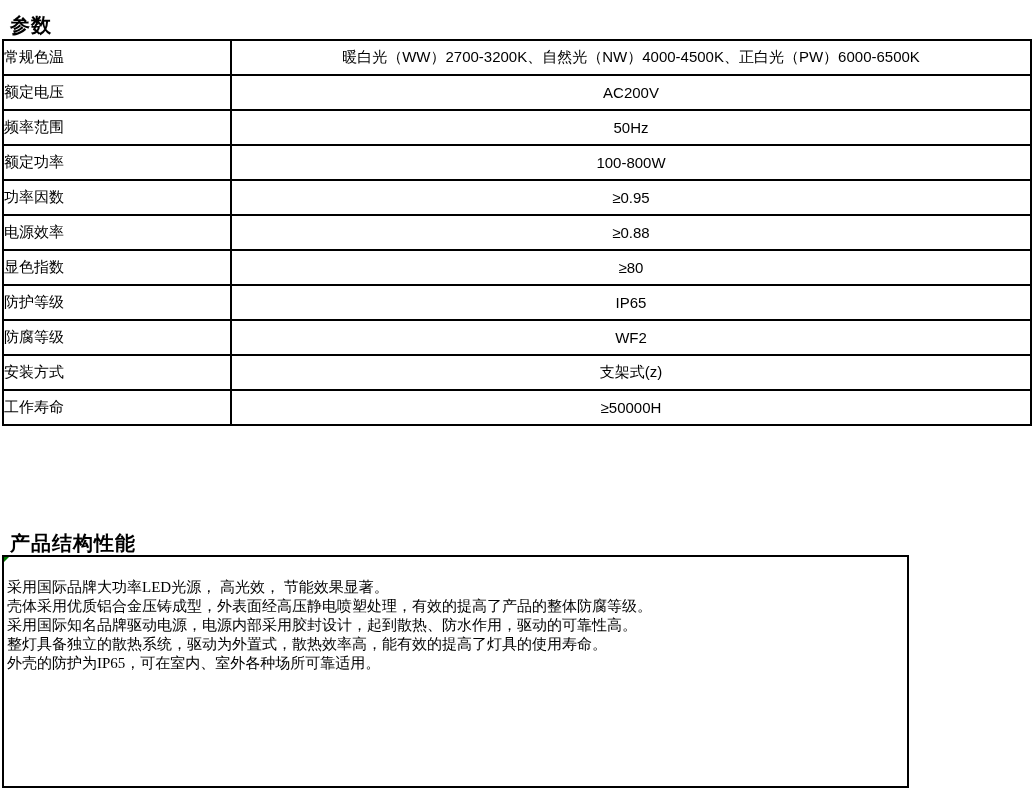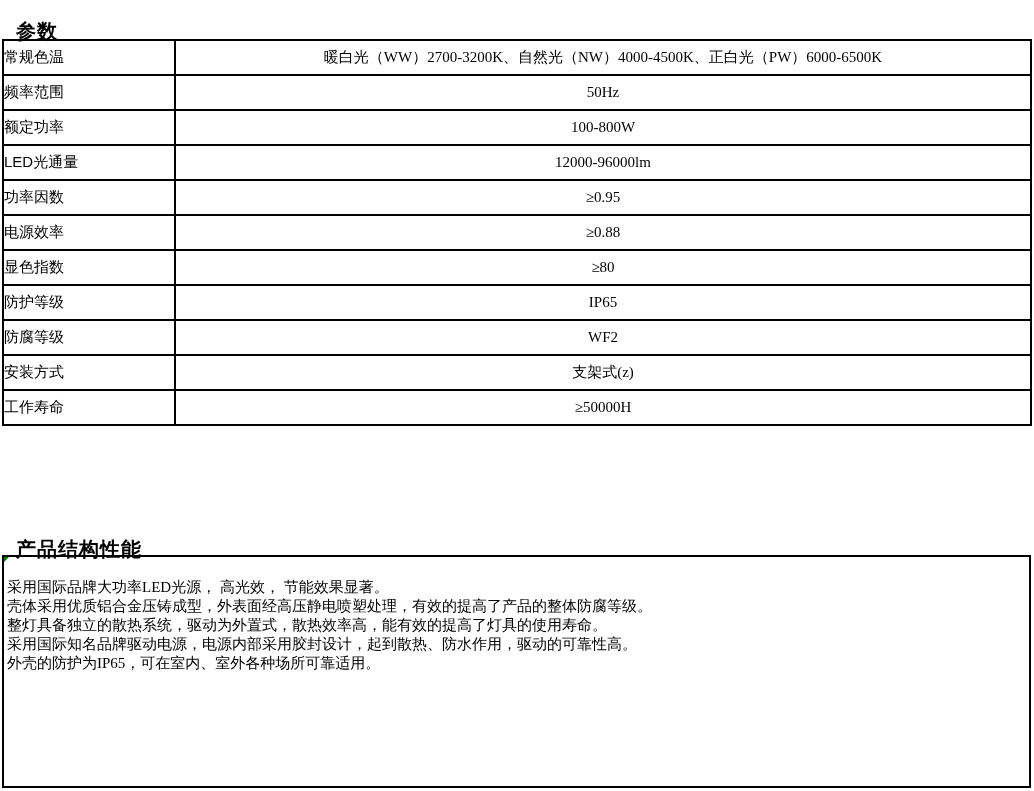--- a/index.html
+++ b/index.html
@@ -9,21 +9,21 @@
     height: 791px;
     background: #ffffff;
     color: #000000;
     font-family: "Liberation Sans", sans-serif;
     position: relative;
     overflow: hidden;
   }
   .section-title {
     position: absolute;
     left: 4px;
-    margin: 12px;
+    margin: 6px;
     font-family: "DejaVu Serif", serif;
     font-weight: bold;
     font-size: 20px;
     line-height: 24px;
     letter-spacing: 1px;
   }
   #title-params { top: 7px; }
   #title-structure { top: 525px; }
 
   table.spec {
@@ -36,31 +36,31 @@
   }
   table.spec td {
     border: 2px solid #000000;
     height: 35px;
     font-size: 15px;
     padding: 0;
     vertical-align: middle;
     overflow: hidden;
   }
   td.c1 {
-    width: 172px;
+    width: 228px;
     padding-left: 35px;
     text-align: left;
   }
-  td.c2 { text-align: center; font-family: Liberation Serif, serif; }
+  td.c2 { text-align: center; }
 
   .perf-box {
     position: absolute;
     left: 2px;
     top: 555px;
-    width: 1029px;
+    width: 907px;
     height: 233px;
     border: 2px solid #000000;
     padding: 21px 6px 0 3px;
   }
   .comment-marker {
     position: absolute;
     left: 0;
     top: 0;
     width: 0;
     height: 0;
@@ -79,30 +79,30 @@
 
 <h2 class="section-title" id="title-params">参数</h2>
 
 <table class="spec">
   <tbody id="spec-tbody">
       <tr>
         <td class="c1">常规色温</td>
         <td class="c2">暖白光（WW）2700-3200K、自然光（NW）4000-4500K、正白光（PW）6000-6500K</td>
       </tr>
       <tr>
+        <td class="c1">额定电压</td>
+        <td class="c2">AC200V</td>
+      </tr>
+      <tr>
         <td class="c1">频率范围</td>
         <td class="c2">50Hz</td>
       </tr>
       <tr>
         <td class="c1">额定功率</td>
         <td class="c2">100-800W</td>
-      </tr>
-      <tr>
-        <td class="c1">LED光通量</td>
-        <td class="c2">12000-96000lm</td>
       </tr>
       <tr>
         <td class="c1">功率因数</td>
         <td class="c2">≥0.95</td>
       </tr>
       <tr>
         <td class="c1">电源效率</td>
         <td class="c2">≥0.88</td>
       </tr>
       <tr>
@@ -128,17 +128,17 @@
     </tbody>
 </table>
 
 <h2 class="section-title" id="title-structure">产品结构性能</h2>
 
 <div class="perf-box">
   <span class="comment-marker"></span>
   <div id="perf-lines">
       <div class="perf-line">采用国际品牌大功率LED光源， 高光效， 节能效果显著。</div>
       <div class="perf-line">壳体采用优质铝合金压铸成型，外表面经高压静电喷塑处理，有效的提高了产品的整体防腐等级。</div>
+      <div class="perf-line">采用国际知名品牌驱动电源，电源内部采用胶封设计，起到散热、防水作用，驱动的可靠性高。</div>
       <div class="perf-line">整灯具备独立的散热系统，驱动为外置式，散热效率高，能有效的提高了灯具的使用寿命。</div>
-      <div class="perf-line">采用国际知名品牌驱动电源，电源内部采用胶封设计，起到散热、防水作用，驱动的可靠性高。</div>
       <div class="perf-line">外壳的防护为IP65，可在室内、室外各种场所可靠适用。</div>
     </div>
 </div>
 
 </body></html>

